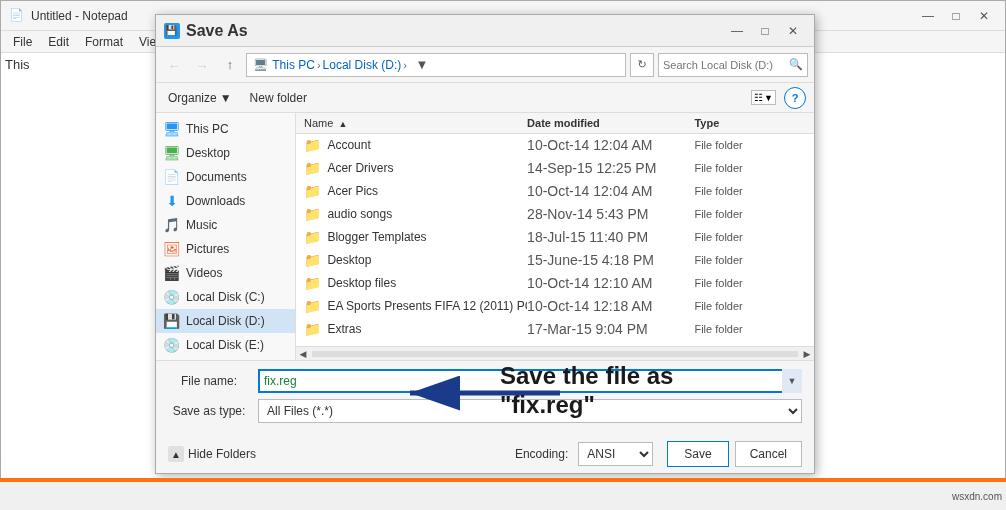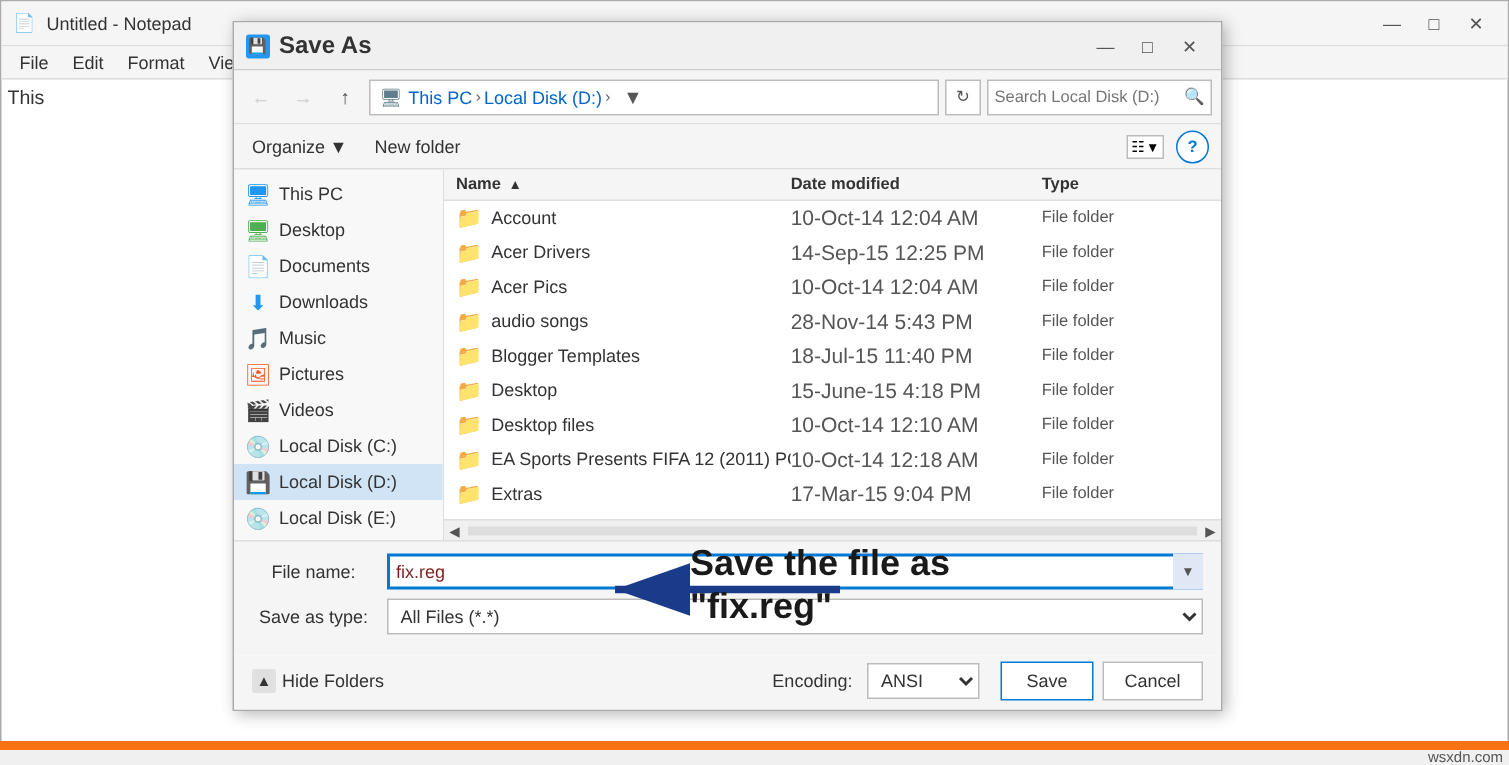--- a/index.html
+++ b/index.html
@@ -276,21 +276,21 @@
       overflow: hidden;
     }
     .file-list-header {
       display: flex;
       align-items: center;
       background: #f5f5f5;
       border-bottom: 1px solid #ddd;
       padding: 4px 8px;
       flex-shrink: 0;
     }
-    .file-list-header .col-name { flex: 2; font-weight: 700; color: #333; font-size: 11px; cursor: pointer; }
+    .file-list-header .col-name { flex: 2; font-weight: 400; color: #333; font-size: 11px; cursor: pointer; }
     .file-list-header .col-date { flex: 1.5; font-weight: 600; color: #333; font-size: 11px; }
     .file-list-header .col-type { flex: 1; font-weight: 600; color: #333; font-size: 11px; }
     .sort-arrow { font-size: 9px; margin-left: 2px; }
     .file-list {
       flex: 1;
       overflow-y: auto;
       padding: 0;
     }
     .file-row {
       display: flex;
@@ -366,21 +366,21 @@
       position: relative;
     }
     .filename-input {
       width: 100%;
       height: 24px;
       border: 2px solid #0078d4;
       padding: 0 20px 0 4px;
       font-size: 12px;
       outline: none;
       background: #fff;
-      color: #7f1d1d;
+      color: #15803d;
     }
     .input-dropdown-btn {
       position: absolute;
       right: 0; top: 0;
       width: 20px; height: 24px;
       border: none;
       background: #e0e8f5;
       cursor: pointer;
       display: flex; align-items: center; justify-content: center;
       font-size: 9px;
@@ -460,23 +460,23 @@
       position: absolute;
       pointer-events: none;
     }
 
     
     .taskbar {
       position: absolute;
       bottom: 0;
       left: 0;
       right: 0;
-      height: 16px;
+      height: 32px;
       background: #f0f0f0;
-      border-top: 6px solid #f97316;
+      border-top: 4px solid #f97316;
       display: flex;
       align-items: center;
       padding: 0 4px;
       font-size: 10px;
       color: #555;
     }
   </style>
 </head>
 <body>
 
@@ -742,21 +742,21 @@
   <svg style="position:absolute; top:0; left:0; width:1006px; height:510px; pointer-events:none;">
     <defs>
       <marker id="arrowhead" markerWidth="10" markerHeight="7" refX="10" refY="3.5" orient="auto">
         <polygon points="0 0, 10 3.5, 0 7" fill="#1a3a8a"></polygon>
       </marker>
     </defs>
 
     <path d="M 560,393 L 410,393" stroke="#1a3a8a" stroke-width="5" fill="none" marker-end="url(#arrowhead)"></path>
   </svg>
 
-  <div style="position:absolute; top:362px; left:460px; font-size:24px; font-weight:900; color:#1a1a1a; font-family:'Arial Black', Arial, sans-serif; pointer-events:none; line-height:1.2;">
+  <div style="position:absolute; top:362px; left:460px; font-size:24px; font-weight:900; color:#1a1a1a; font-family:'Arial Black', Arial, sans-serif; pointer-events:none; line-height:1.2;padding-left:40px;">
     <span>Save the file as</span><br>
     <span>"fix.reg"</span>
   </div>
 </div>
 
 <div class="taskbar">
   <span style="margin-left:auto;">wsxdn.com</span>
 </div>
 
 </body></html>

